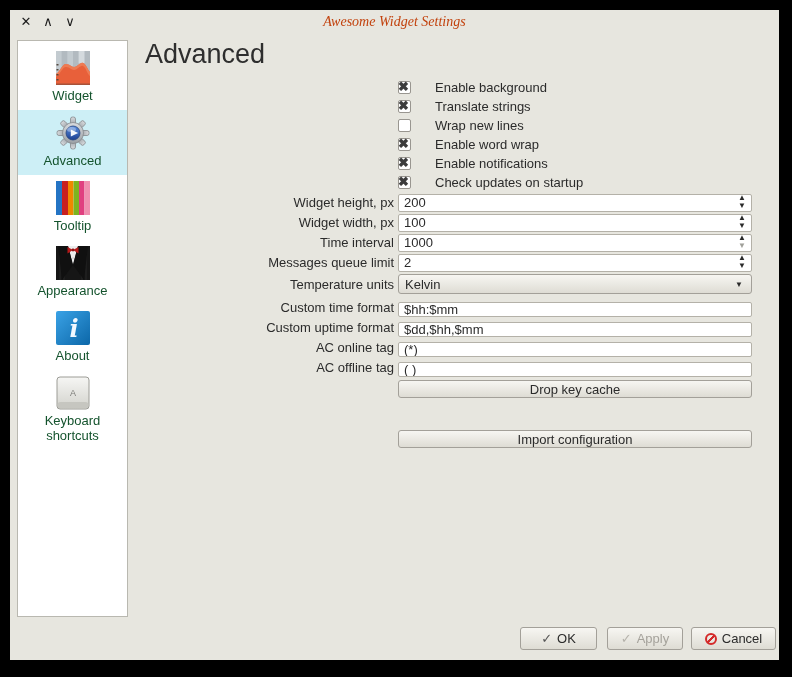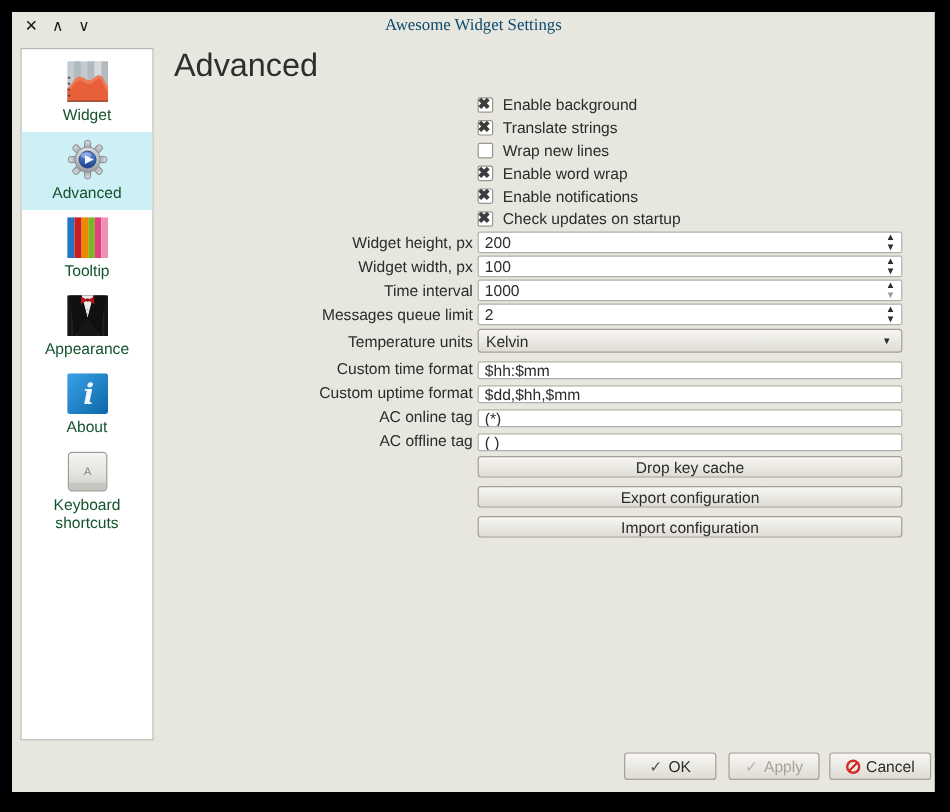--- a/index.html
+++ b/index.html
@@ -13,21 +13,21 @@
   .window {
     position:absolute; left:10px; top:10px; width:769px; height:650px;
     background:#e7e6df; color:#2b2b2b;
   }
   
   .titlebar { position:absolute; left:0; top:0; width:100%; height:26px; }
   .win-controls { position:absolute; left:9px; top:4px; display:flex; gap:8px; }
   .win-btn { font-size:13px; color:#1a1a1a; width:14px; text-align:center; cursor:default; }
   .win-title {
     position:absolute; left:0; right:0; top:4px; text-align:center;
-    font-family:"Liberation Serif", serif; font-size:14px; color:#0c4a6e;
+    font-family:"Liberation Serif", serif; font-size:14px; color:#c2410c;font-style:italic;
   }
   
   .sidebar {
     position:absolute; left:7px; top:30px; width:111px; height:577px;
     background:#ffffff; border:1px solid #b9b8b0;
     display:flex; flex-direction:column; align-items:stretch;
     padding-top:4px;
   }
   .side-item {
     display:flex; flex-direction:column; align-items:center;
@@ -42,21 +42,21 @@
     font-size:27px; color:#2e2e2e; line-height:32px;
   }
   .formrow { position:absolute; left:0; width:758px; }
   .flabel {
     position:absolute; left:0; top:0; width:384px; height:100%;
     text-align:right; font-size:13px; color:#2b2b2b;
     display:flex; align-items:center; justify-content:flex-end;
   }
   .ffield { position:absolute; left:388px; top:0; width:354px; height:100%; }
   
-  .cbrow { position:absolute; left:388px; height:19px; display:flex; align-items:center; gap:8px; }
+  .cbrow { position:absolute; left:388px; height:19px; display:flex; align-items:center; gap:24px; }
   .cbbox {
     width:13px; height:13px; background:#fff; border:1px solid #999690; border-radius:2px;
     position:relative;
   }
   .cbbox.checked::after {
     content:"✖"; position:absolute; left:-1px; top:-3px;
     font-size:13px; color:#3c3c3c; font-weight:bold;
   }
   .cbrow .cblbl { font-size:13px; color:#2b2b2b; }
   
@@ -323,25 +323,20 @@
   <div class="formrow" style="top:350px;height:15px">
     <div class="flabel">AC offline tag</div>
     <div class="ffield"><input class="txt" value="( )" style=""></div>
   </div>
 
   <div class="formrow" style="top:370px;height:18px">
     <div class="ffield">
         <button class="btn">Drop key cache</button>
       </div>
   </div>
-  <div class="formrow" style="top:395px;height:18px">
-    <div class="ffield">
-        <button class="btn">Export configuration</button>
-      </div>
-  </div>
   <div class="formrow" style="top:420px;height:18px">
     <div class="ffield">
         <button class="btn">Import configuration</button>
       </div>
   </div>
 
   <div class="dlg-btn" style="left:510px;width:77px">
     <span class="check">✓</span>
     <span>OK</span>
   </div>

